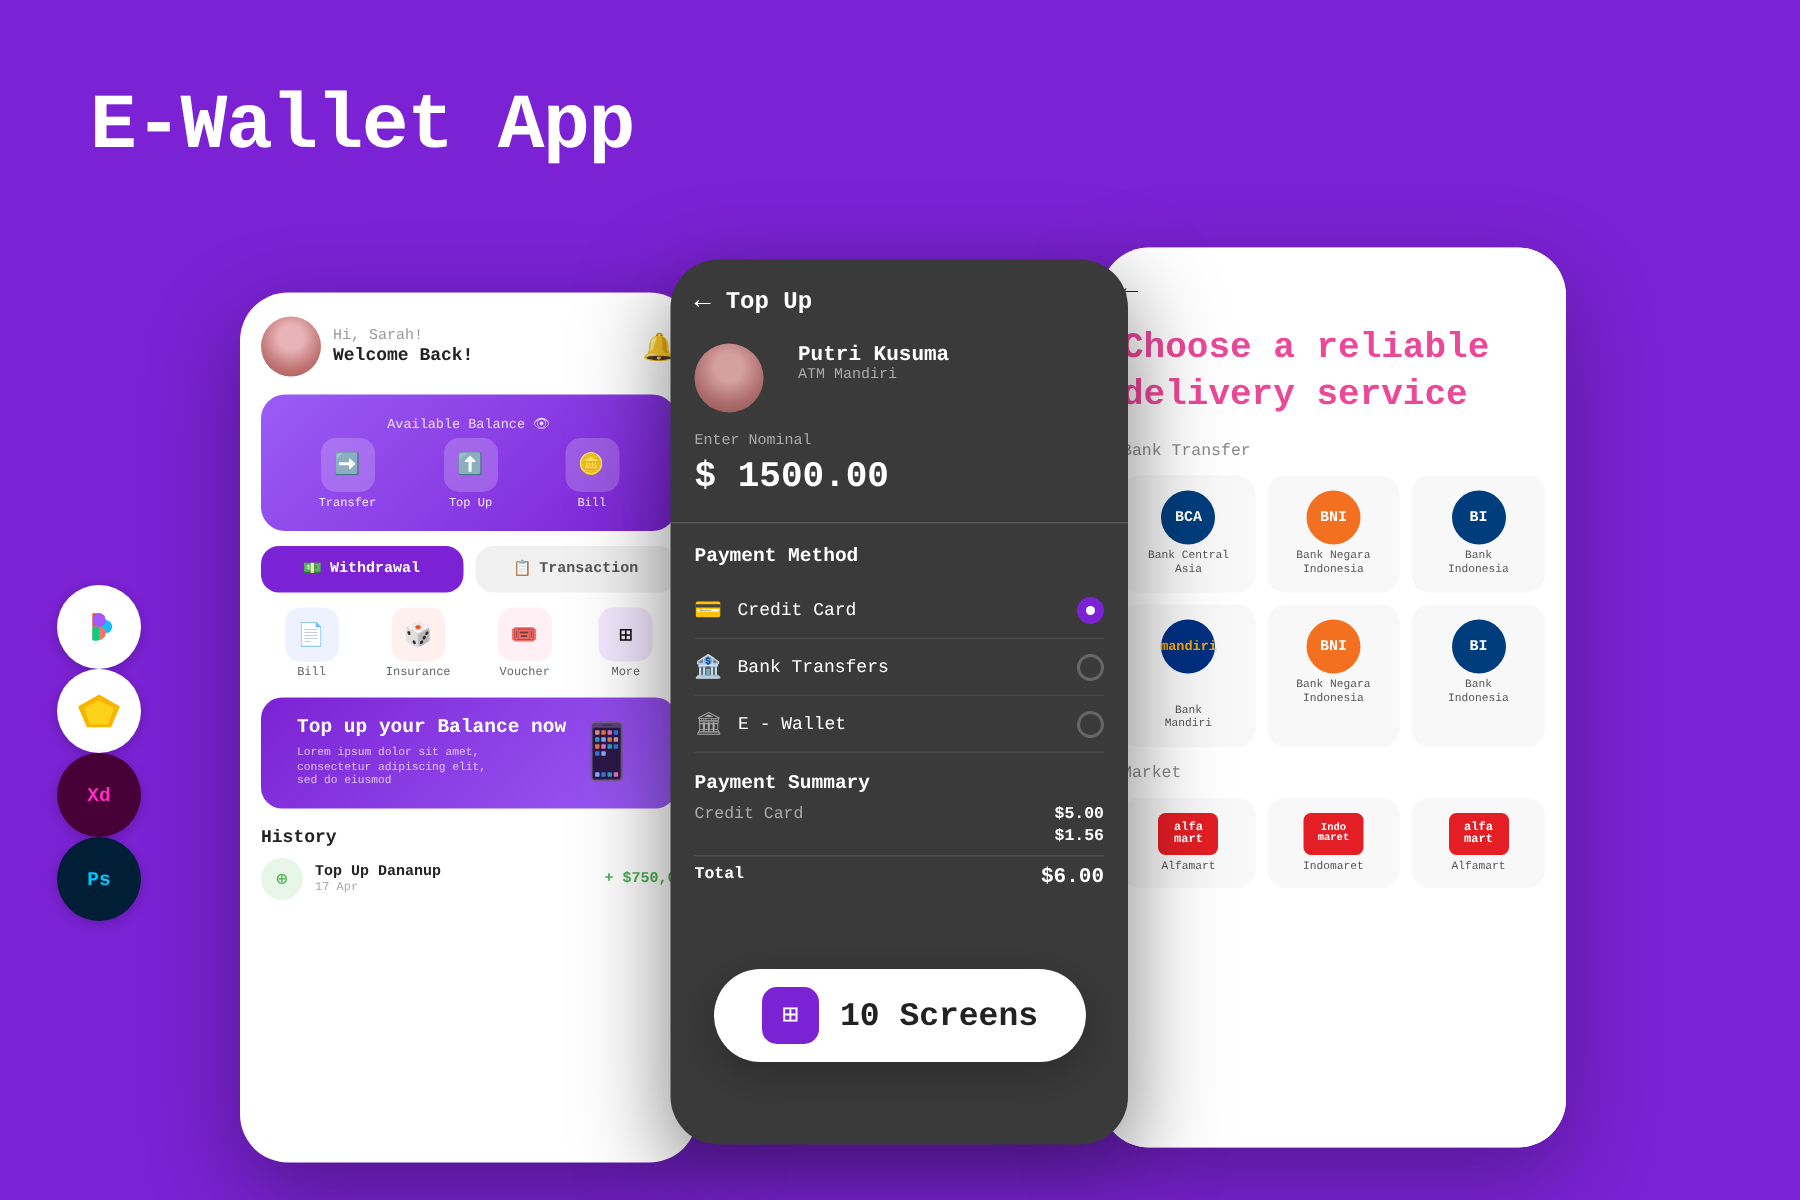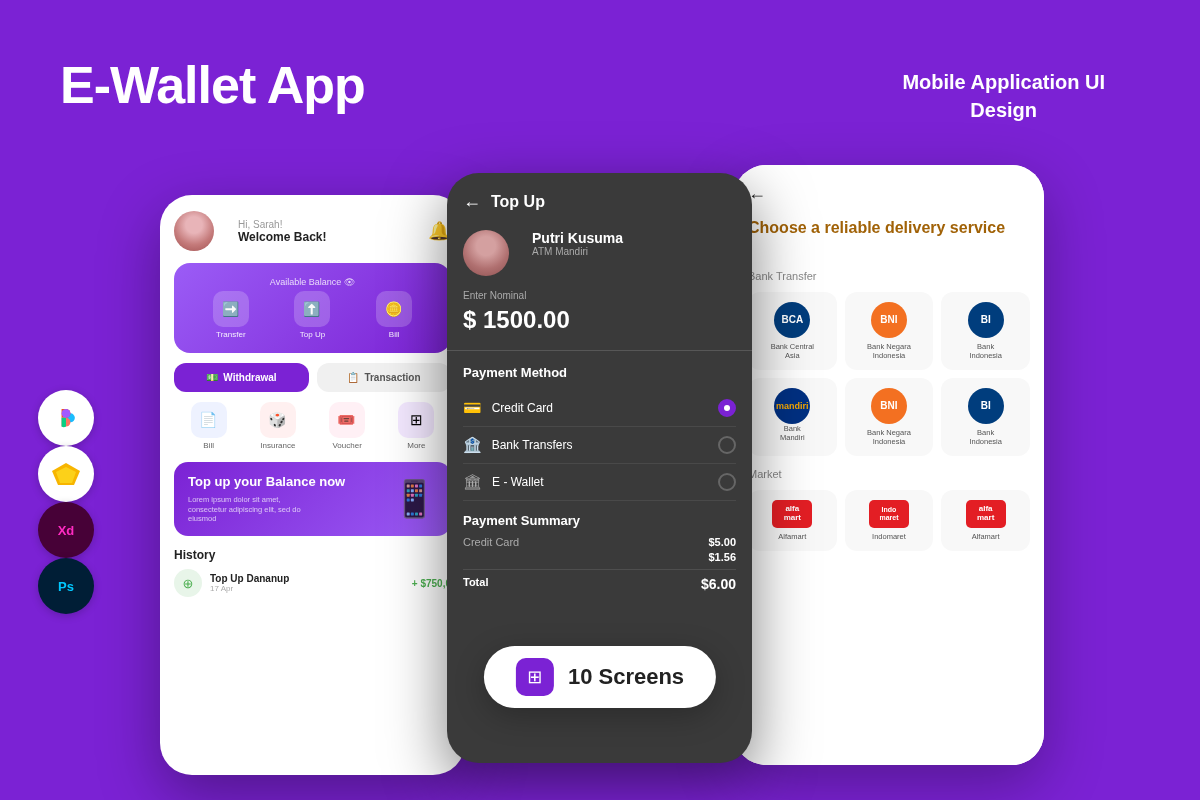--- a/index.html
+++ b/index.html
@@ -8,27 +8,24 @@
       height: 800px;
       background: #7B22D4;
       font-family: 'Segoe UI', Arial, sans-serif;
       overflow: hidden;
       position: relative;
     }
   </style>
 </head>
 <body>
 
-<div style="width:1200px;height:736px;position:relative;">
+<div style="width:1200px;height:736px;position:relative;font-family:Liberation Mono, monospace;">
 
   <h1 style="position:absolute;top:55px;left:60px;font-size:52px;font-weight:900;color:#fff;letter-spacing:-1px;">E-Wallet App</h1>
 
-  <div style="position:absolute;top:68px;right:95px;font-size:20px;font-weight:700;color:#fff;text-align:center;line-height:1.4;">
-    Mobile Application UI<br>Design
-  </div>
 
   <div style="position:absolute;left:38px;top:390px;display:flex;flex-direction:column;">
     <div style="width:56px;height:56px;border-radius:50%;background:#fff;display:flex;align-items:center;justify-content:center;box-shadow:0 2px 8px rgba(0,0,0,0.2);">
       <svg width="28" height="28" viewBox="0 0 38 57" fill="none">
         <rect width="38" height="57" rx="5" fill="white"></rect>
         <circle cx="28" cy="28" r="9" fill="#1ABCFE"></circle>
         <path d="M10 10 h9 a9 9 0 0 1 0 18 h-9 Z" fill="#F24E1E"></path>
         <path d="M10 28 h9 a9 9 0 0 1 0 18 h-9 Z" fill="#FF7262"></path>
         <path d="M10 46 a9 9 0 0 0 9 0 V28 h-9 Z" fill="#0ACF83"></path>
         <circle cx="19" cy="19" r="9" fill="#A259FF"></circle>
@@ -43,21 +40,21 @@
     <div style="width:56px;height:56px;border-radius:50%;background:#470137;display:flex;align-items:center;justify-content:center;box-shadow:0 2px 8px rgba(0,0,0,0.2);font-size:13px;font-weight:900;color:#FF2BC2;">Xd</div>
     <div style="width:56px;height:56px;border-radius:50%;background:#001E36;display:flex;align-items:center;justify-content:center;box-shadow:0 2px 8px rgba(0,0,0,0.2);font-size:13px;font-weight:900;color:#00C8FF;">Ps</div>
   </div>
 
   <div style="position:absolute;top:165px;left:160px;right:40px;bottom:20px;display:flex;align-items:flex-start;">
 
     <div style="width:305px;height:580px;background:#fff;border-radius:32px;overflow:hidden;box-shadow:0 20px 60px rgba(0,0,0,0.35);position:relative;z-index:3;flex-shrink:0;margin-top:30px;">
       <div style="padding:16px 14px;">
 
         <div style="display:flex;align-items:center;justify-content:space-between;margin-bottom:12px;">
-          <div style="display:flex;align-items:center;gap:24px;">
+          <div style="display:flex;align-items:center;gap:8px;">
             <div style="width:40px;height:40px;border-radius:50%;background:radial-gradient(circle at 50% 35%,#e8b4b8 25%,#c47a7a 60%,#a05050 100%);flex-shrink:0;"></div>
             <div>
               <div style="font-size:10px;color:#999;">Hi, Sarah!</div>
               <div style="font-size:12px;font-weight:800;color:#222;">Welcome Back!</div>
             </div>
           </div>
           <div style="font-size:18px;color:#999;">🔔</div>
         </div>
 
         <div style="background:linear-gradient(135deg,#9B5CF6,#7B22D4);border-radius:16px;padding:14px 16px;color:#fff;margin-bottom:10px;">
@@ -101,21 +98,21 @@
           <div style="display:flex;flex-direction:column;align-items:center;gap:3px;">
             <div style="width:36px;height:36px;background:#FFF0F5;border-radius:10px;display:flex;align-items:center;justify-content:center;font-size:15px;">🎟️</div>
             <span style="font-size:8px;color:#666;">Voucher</span>
           </div>
           <div style="display:flex;flex-direction:column;align-items:center;gap:3px;">
             <div style="width:36px;height:36px;background:#F3E8FF;border-radius:10px;display:flex;align-items:center;justify-content:center;font-size:15px;">⊞</div>
             <span style="font-size:8px;color:#666;">More</span>
           </div>
         </div>
 
-        <div style="background:linear-gradient(135deg,#7B22D4,#9B5CF6);border-radius:14px;padding:12px 14px;color:#fff;margin-bottom:12px;display:flex;align-items:center;justify-content:space-between;overflow:hidden;position:relative;">
+        <div style="background:linear-gradient(135deg,#7B22D4,#9B5CF6);border-radius:14px;padding:12px 24px;color:#fff;margin-bottom:12px;display:flex;align-items:center;justify-content:space-between;overflow:hidden;position:relative;">
           <div>
             <div style="font-size:13px;font-weight:800;margin-bottom:4px;line-height:1.3;">Top up your Balance now</div>
             <div style="font-size:7.5px;color:rgba(255,255,255,0.7);max-width:130px;line-height:1.3;">Lorem ipsum dolor sit amet, consectetur adipiscing elit, sed do eiusmod</div>
           </div>
           <div style="font-size:36px;opacity:0.7;">📱</div>
         </div>
 
         <div style="font-size:12px;font-weight:700;color:#222;margin-bottom:7px;">History</div>
         <div style="display:flex;align-items:center;gap:8px;">
           <div style="width:28px;height:28px;border-radius:50%;background:#E8F5E9;display:flex;align-items:center;justify-content:center;color:#4CAF50;font-size:13px;">⊕</div>
@@ -189,21 +186,21 @@
         </div>
 
       </div>
     </div>
 
     <div style="width:310px;height:600px;background:#fff;border-radius:32px;overflow:hidden;box-shadow:0 20px 60px rgba(0,0,0,0.3);position:relative;z-index:3;flex-shrink:0;margin-left:-18px;margin-top:0px;">
       <div style="padding:18px 14px;background:#fff;height:100%;overflow:hidden;">
 
         <div style="font-size:18px;color:#222;margin-bottom:14px;cursor:pointer;">←</div>
 
-        <div style="font-size:16px;font-weight:800;color:#a16207;line-height:1.3;margin-bottom:31px;">Choose a reliable delivery service</div>
+        <div style="font-size:24px;font-weight:800;color:#ec4899;line-height:1.3;margin-bottom:16px;">Choose a reliable delivery service</div>
 
         <div style="font-size:11px;color:#888;margin-bottom:10px;font-weight:500;">Bank Transfer</div>
 
         <div style="display:grid;grid-template-columns:repeat(3,1fr);gap:8px;margin-bottom:8px;">
 
           <div style="background:#f8f8f8;border-radius:12px;padding:10px 6px;display:flex;flex-direction:column;align-items:center;gap:4px;">
             <div style="width:36px;height:36px;border-radius:50%;background:#003D7D;display:flex;align-items:center;justify-content:center;color:#fff;font-size:10px;font-weight:700;">BCA</div>
             <span style="font-size:7.5px;color:#555;text-align:center;line-height:1.2;">Bank Central<br>Asia</span>
           </div>
 
@@ -214,21 +211,21 @@
 
           <div style="background:#f8f8f8;border-radius:12px;padding:10px 6px;display:flex;flex-direction:column;align-items:center;gap:4px;">
             <div style="width:36px;height:36px;border-radius:50%;background:#003D7D;display:flex;align-items:center;justify-content:center;color:#fff;font-size:10px;font-weight:700;">BI</div>
             <span style="font-size:7.5px;color:#555;text-align:center;line-height:1.2;">Bank<br>Indonesia</span>
           </div>
 
         </div>
 
         <div style="display:grid;grid-template-columns:repeat(3,1fr);gap:8px;margin-bottom:12px;">
 
-          <div style="background:#f8f8f8;border-radius:12px;padding:10px 6px;display:flex;flex-direction:column;align-items:center;gap:0;">
+          <div style="background:#f8f8f8;border-radius:12px;padding:10px 6px;display:flex;flex-direction:column;align-items:center;gap:21px;">
             <div style="width:36px;height:36px;border-radius:50%;background:#003082;display:flex;align-items:center;justify-content:center;color:#F7A800;font-size:9px;font-weight:700;">mandiri</div>
             <span style="font-size:7.5px;color:#555;text-align:center;line-height:1.2;">Bank<br>Mandiri</span>
           </div>
 
           <div style="background:#f8f8f8;border-radius:12px;padding:10px 6px;display:flex;flex-direction:column;align-items:center;gap:4px;">
             <div style="width:36px;height:36px;border-radius:50%;background:#F37021;display:flex;align-items:center;justify-content:center;color:#fff;font-size:10px;font-weight:700;">BNI</div>
             <span style="font-size:7.5px;color:#555;text-align:center;line-height:1.2;">Bank Negara<br>Indonesia</span>
           </div>
 
           <div style="background:#f8f8f8;border-radius:12px;padding:10px 6px;display:flex;flex-direction:column;align-items:center;gap:4px;">

